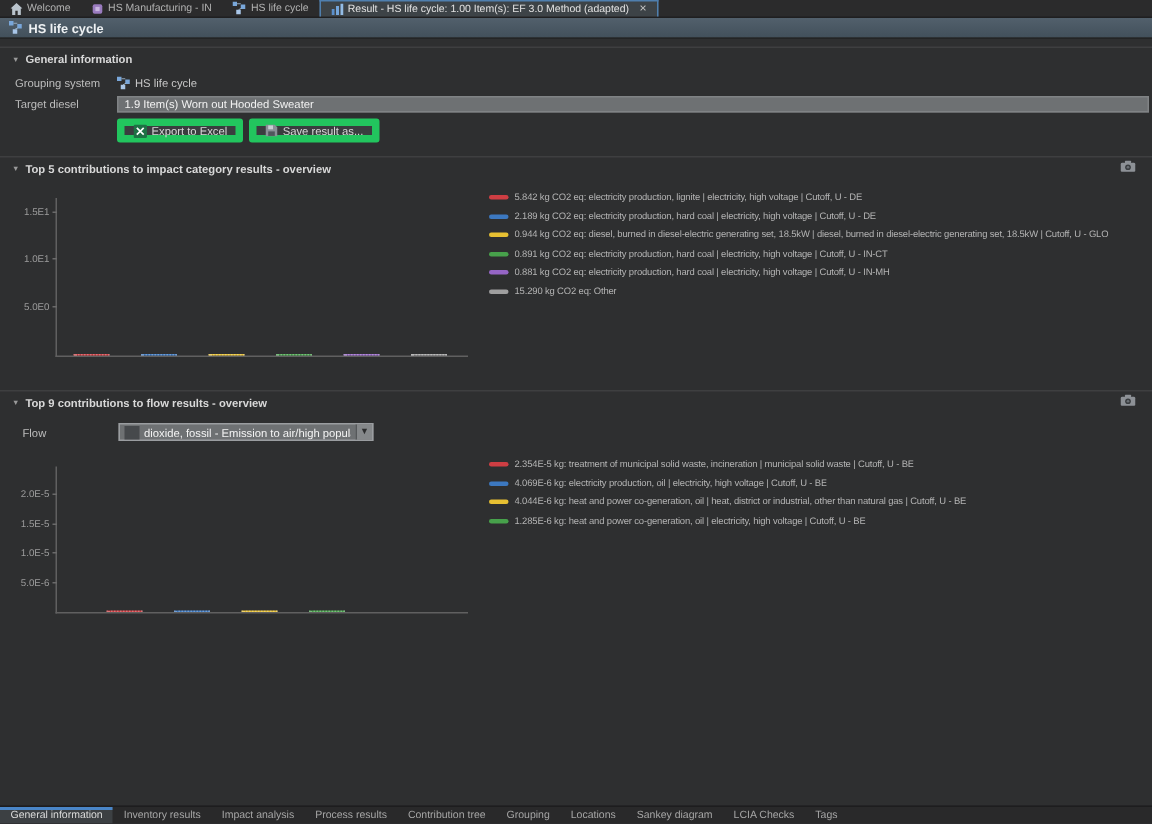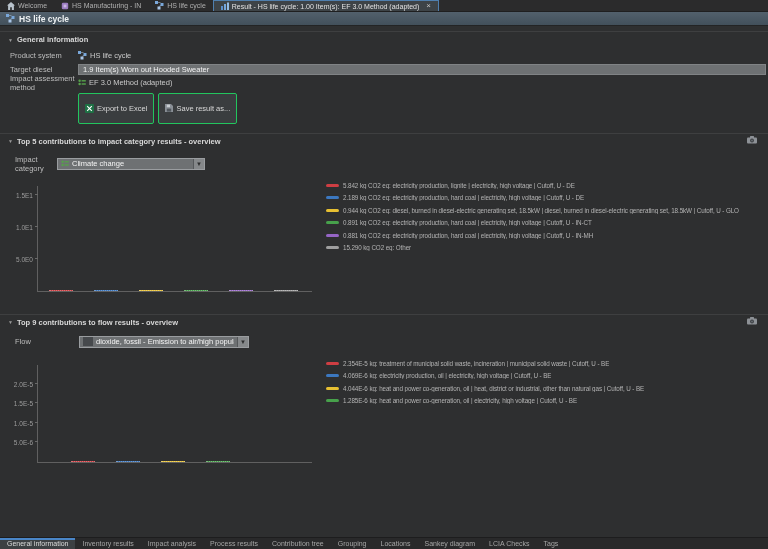--- a/index.html
+++ b/index.html
@@ -44,22 +44,22 @@
   .form-row { display:flex; align-items:center; height:13.5px; padding:0 2px 0 10px; font-size:7.5px; }
   .form-label { width:68px; flex:none; color:#bdbdbd; }
   .link-value { display:flex; align-items:center; gap:3px; color:#c9c9c9; }
   .field {
     flex:1; height:11px; line-height:10px; padding:0 4px;
     background:#6e7173; border:1px solid #808385; color:#f2f2f2;
     font-size:7.5px; white-space:nowrap; overflow:hidden;
   }
   .buttons-row { display:flex; gap:4px; padding:3px 0 4px 78px; }
   .btn {
-    display:inline-flex; align-items:center; gap:3px; height:31px; padding:0 6px;
-    background:#3a3d3f; border:1px solid #22c55e; border-radius:2px;
+    display:inline-flex; align-items:center; gap:3px; height:16px; padding:0 6px;
+    background:#3a3d3f; border:5px solid #22c55e; border-radius:2px;
     color:#d9d9d9; font-size:7.5px; white-space:nowrap;
   }
 
   
   .selector-row { display:flex; align-items:center; margin-top:7px; padding-left:15px; font-size:7.5px; }
   .sel-label { color:#bdbdbd; flex:none; }
   .sel-label.w1 { width:42px; }
   .sel-label.w2 { width:64px; }
   .combo {
     display:flex; align-items:center; gap:3px; height:12px; padding-left:3px;
@@ -171,50 +171,36 @@
     <span>HS life cycle</span>
   </div>
 
   <div class="section-header">
     <span class="tri">▼</span>
     <span>General information</span>
   </div>
 
   <div class="form">
     <div class="form-row">
-      <span class="form-label">Product system</span>
+      <span class="form-label">Grouping system</span>
       <span class="link-value">
         <span class="icon">
           <svg width="9" height="9" viewBox="0 0 9 9">
               <rect x="0" y="0" width="3" height="3" fill="#79a7da"></rect>
               <rect x="5.5" y="2" width="3" height="3" fill="#79a7da"></rect>
               <rect x="2.5" y="5.5" width="3" height="3" fill="#a9c6e8"></rect>
               <path d="M3 1.5h2.5M4 5.5l2-1" stroke="#9fb6cc" stroke-width="0.6" fill="none"></path>
             </svg>
         </span>
         <span>HS life cycle</span>
       </span>
     </div>
     <div class="form-row">
       <span class="form-label">Target diesel</span>
       <span class="field">1.9 Item(s) Worn out Hooded Sweater</span>
-    </div>
-    <div class="form-row">
-      <span class="form-label">Impact assessment method</span>
-      <span class="link-value">
-        <span class="icon">
-          <svg width="8" height="8" viewBox="0 0 8 8">
-              <circle cx="1.6" cy="1.8" r="1.2" fill="#56a14b"></circle>
-              <circle cx="1.6" cy="5" r="1.2" fill="#56a14b"></circle>
-              <rect x="3.6" y="1.1" width="4.2" height="1.4" fill="#56a14b"></rect>
-              <rect x="3.6" y="4.3" width="4.2" height="1.4" fill="#56a14b"></rect>
-            </svg>
-        </span>
-        <span>EF 3.0 Method (adapted)</span>
-      </span>
     </div>
     <div class="buttons-row">
       <button class="btn">
         <span class="icon">
           <svg width="9" height="9" viewBox="0 0 9 9">
               <rect x="0" y="0" width="9" height="9" rx="1" fill="#1e7145"></rect>
               <path d="M2.2 2.2l4.6 4.6M6.8 2.2L2.2 6.8" stroke="#ffffff" stroke-width="1.1"></path>
             </svg>
         </span>
         <span>Export to Excel</span>
@@ -238,35 +224,20 @@
     <span class="camera icon">
       <svg width="10" height="8" viewBox="0 0 10 8">
           <rect x="0" y="1.5" width="10" height="6" rx="1" fill="#8d9196"></rect>
           <rect x="3" y="0" width="4" height="2.2" rx="0.5" fill="#8d9196"></rect>
           <circle cx="5" cy="4.5" r="1.9" fill="#3a3d40"></circle>
           <circle cx="5" cy="4.5" r="0.9" fill="#6b7075"></circle>
         </svg>
     </span>
   </div>
 
-  <div class="selector-row">
-    <span class="sel-label w1">Impact category</span>
-    <div class="combo c1">
-      <span class="icon">
-        <svg width="8" height="8" viewBox="0 0 8 8">
-            <circle cx="1.6" cy="1.8" r="1.2" fill="#56a14b"></circle>
-            <circle cx="1.6" cy="5" r="1.2" fill="#56a14b"></circle>
-            <rect x="3.6" y="1.1" width="4.2" height="1.4" fill="#56a14b"></rect>
-            <rect x="3.6" y="4.3" width="4.2" height="1.4" fill="#56a14b"></rect>
-          </svg>
-      </span>
-      <span class="combo-text">Climate change</span>
-      <span class="arrow">▼</span>
-    </div>
-  </div>
 
   <div class="chart" id="chart-0">
     <div class="plot-wrap">
         <div class="plot">
           <div class="bars" style="padding-left: 0px;">
             <div class="slot">
               <div class="bar" style="height: 35.4061%; background-color: rgb(206, 62, 67);"></div>
             </div>
             <div class="slot">
               <div class="bar" style="height: 13.2667%; background-color: rgb(60, 120, 192);"></div>

